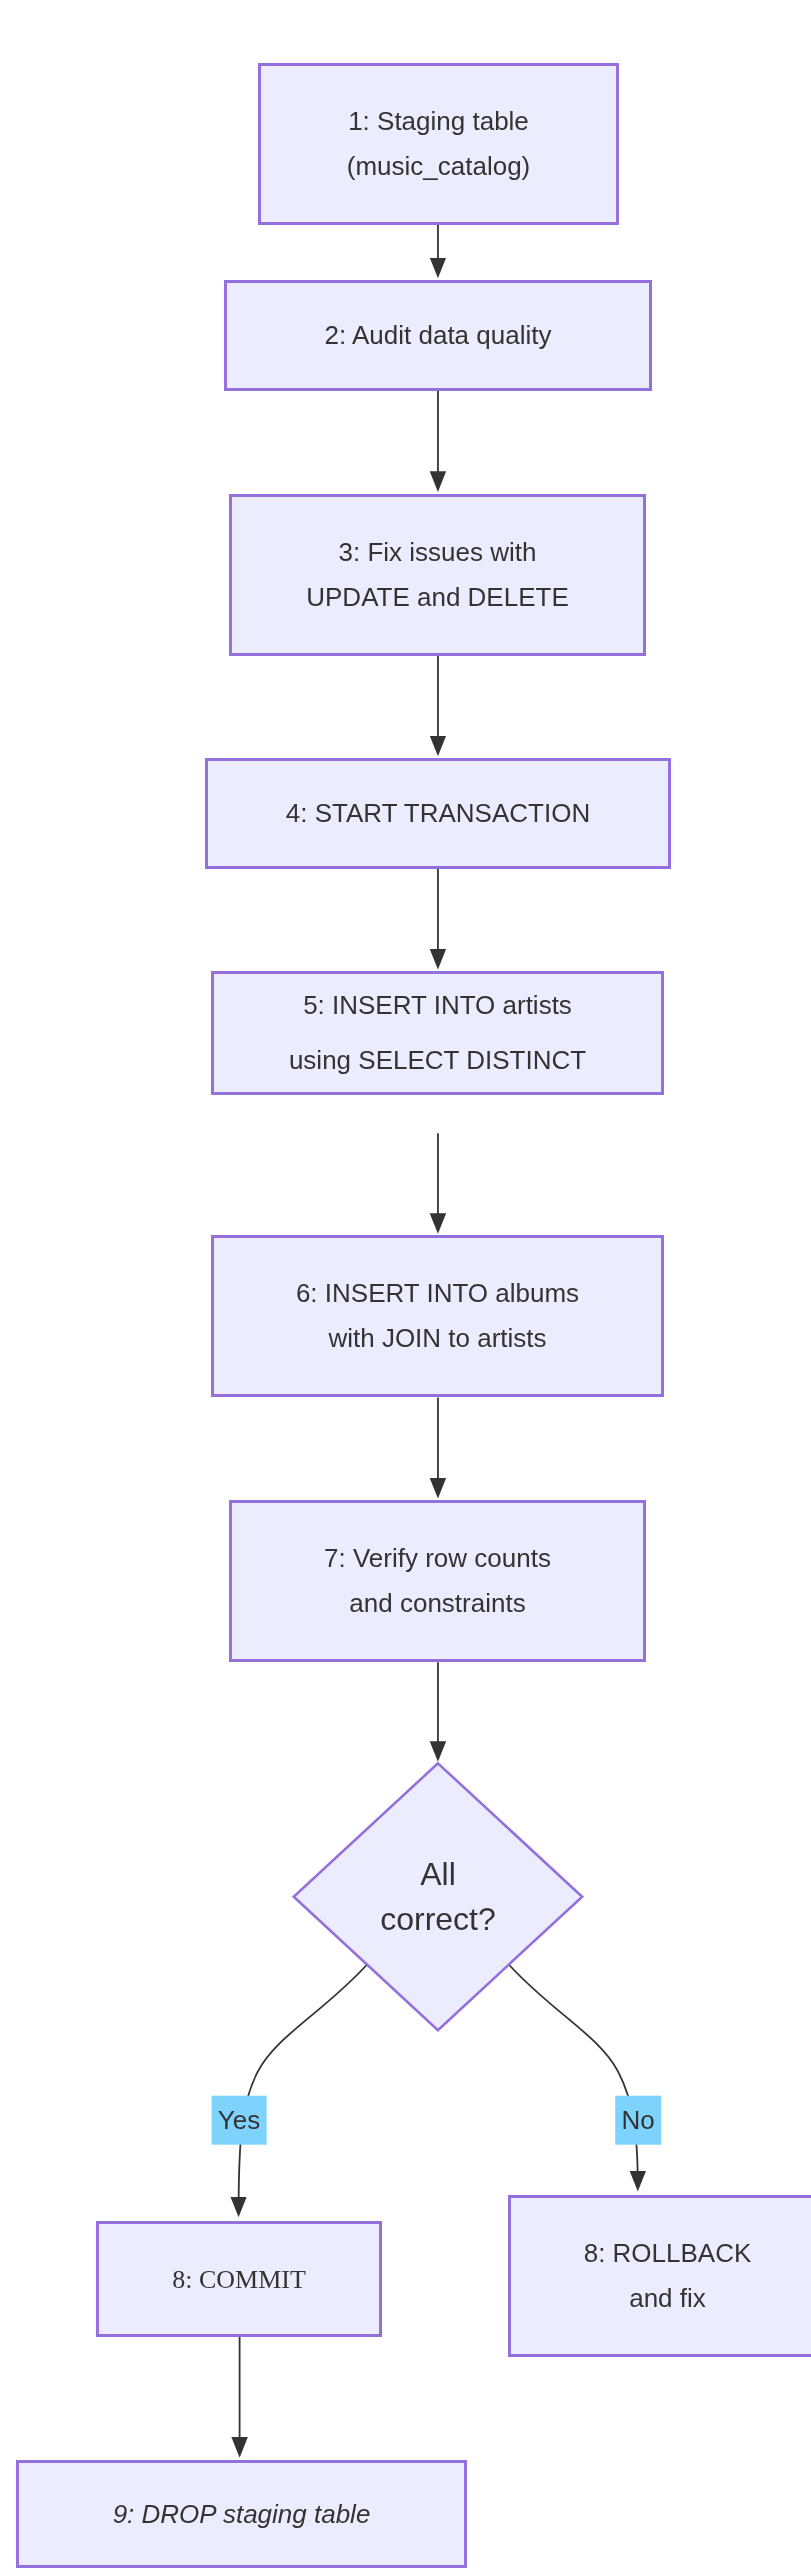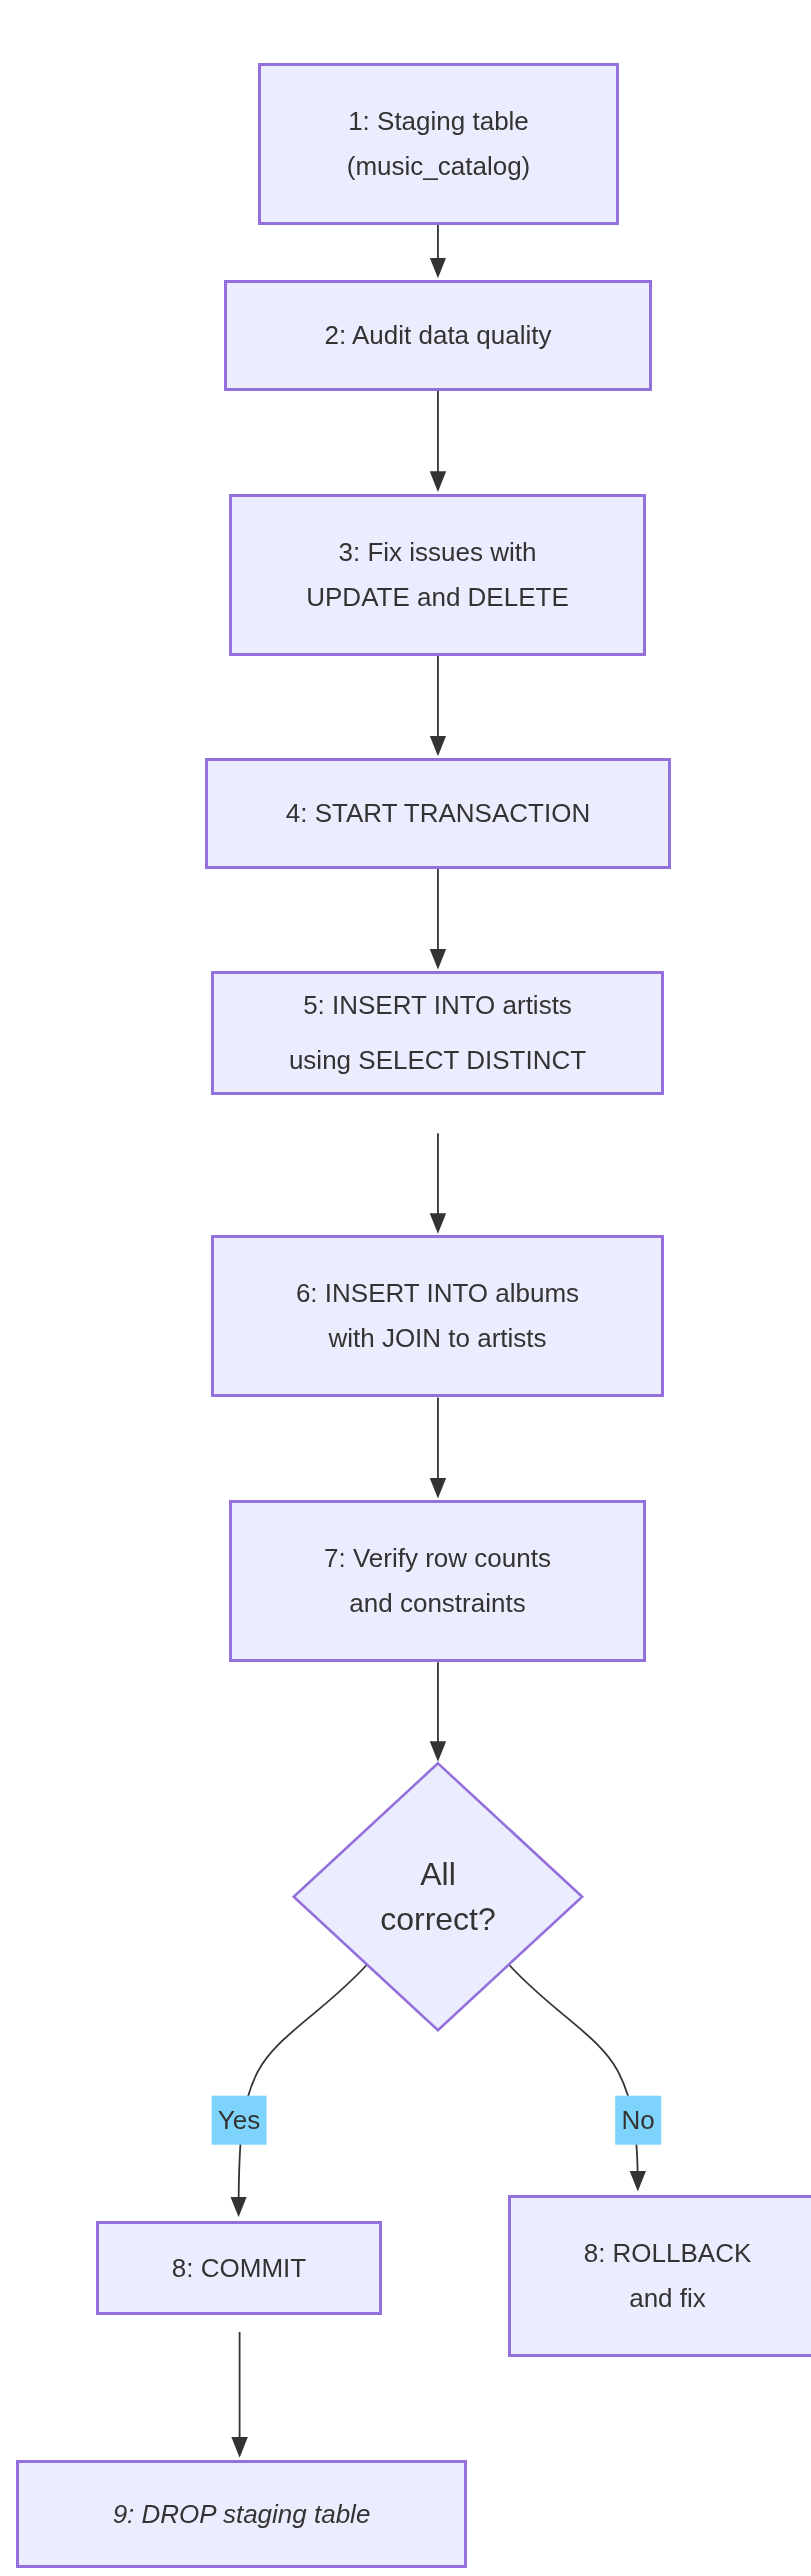--- a/index.html
+++ b/index.html
@@ -112,21 +112,21 @@
   </div>
 
   <div class="diamond-label" style="left:438px; top:1897px;">
     <span class="line">All</span>
     <span class="line">correct?</span>
   </div>
 
   <div class="edge-label" style="left:239px; top:2120px;">Yes</div>
   <div class="edge-label" style="left:638px; top:2120px;">No</div>
 
-  <div class="node" style="left:96px; top:2221px; width:286px; height:94px;">
+  <div class="node" style="left:96px; top:2221px; width:286px; height:116px;font-family:Liberation Serif, serif;">
     <span class="line">8: COMMIT</span>
   </div>
 
   <div class="node" style="left:480px; top:2195px; width:319px; height:162px;margin-left:28px;">
     <span class="line">8: ROLLBACK</span>
     <span class="line">and fix</span>
   </div>
 
   <div class="node" style="left:16px; top:2460px; width:451px; height:108px;font-style:italic;">
     <span class="line">9: DROP staging table</span>

